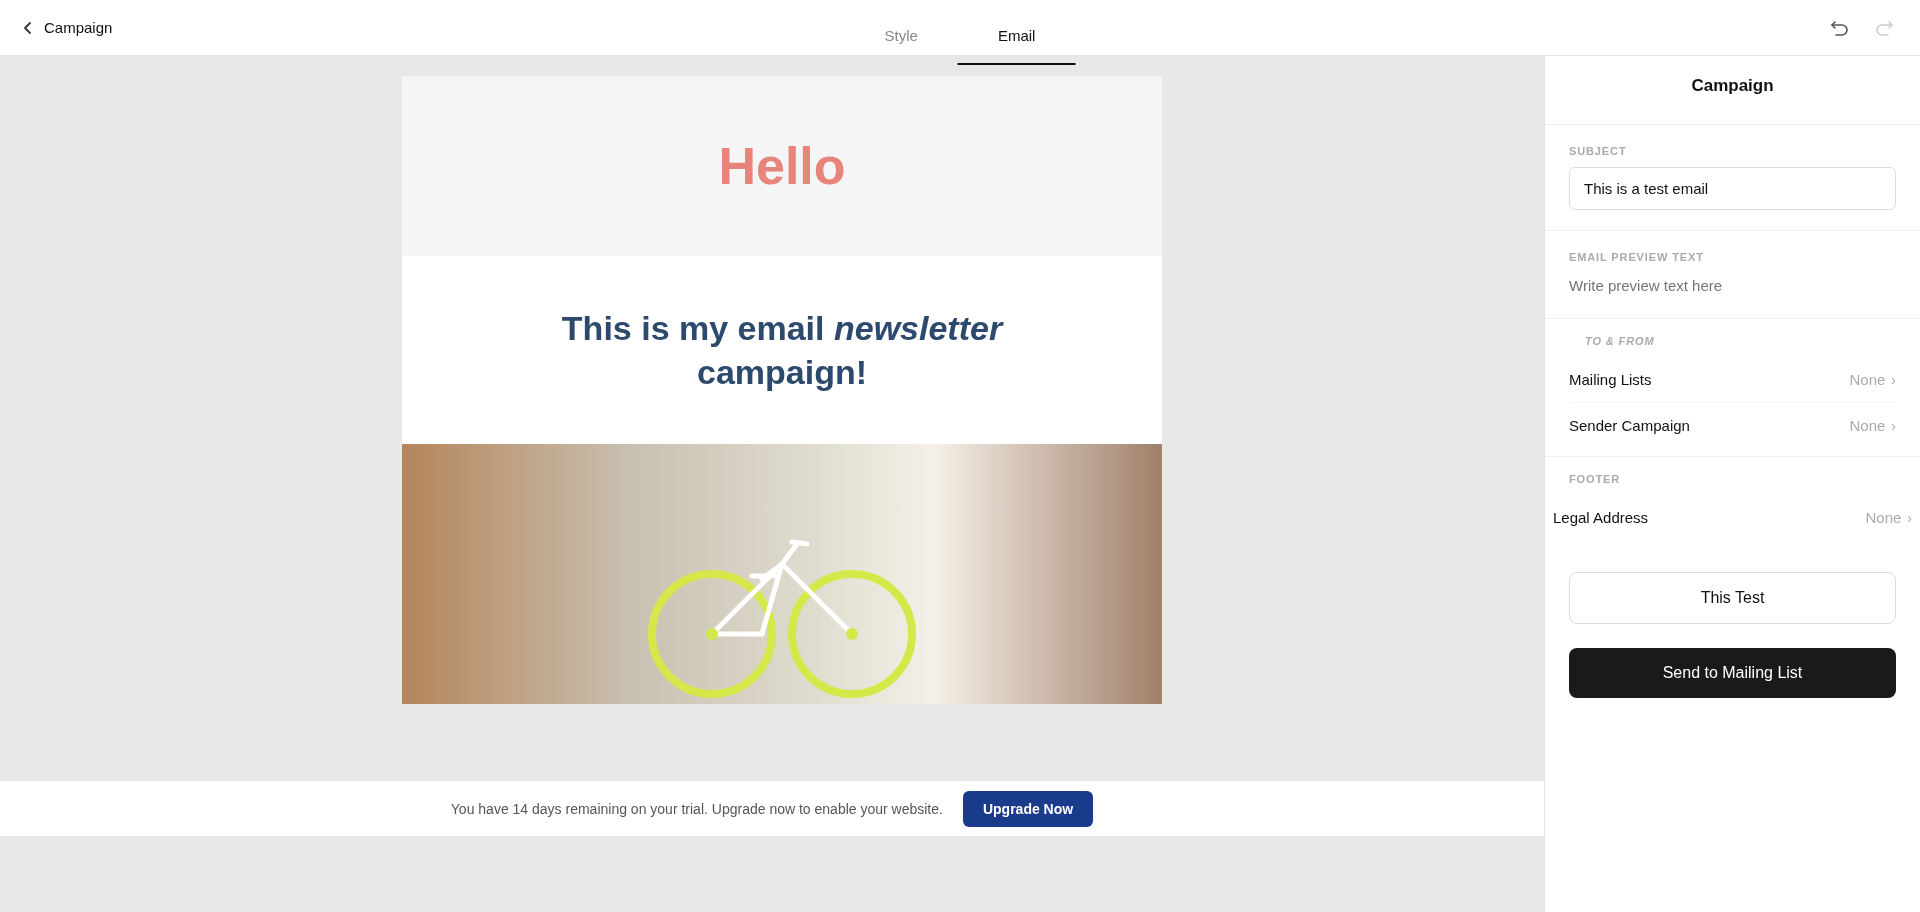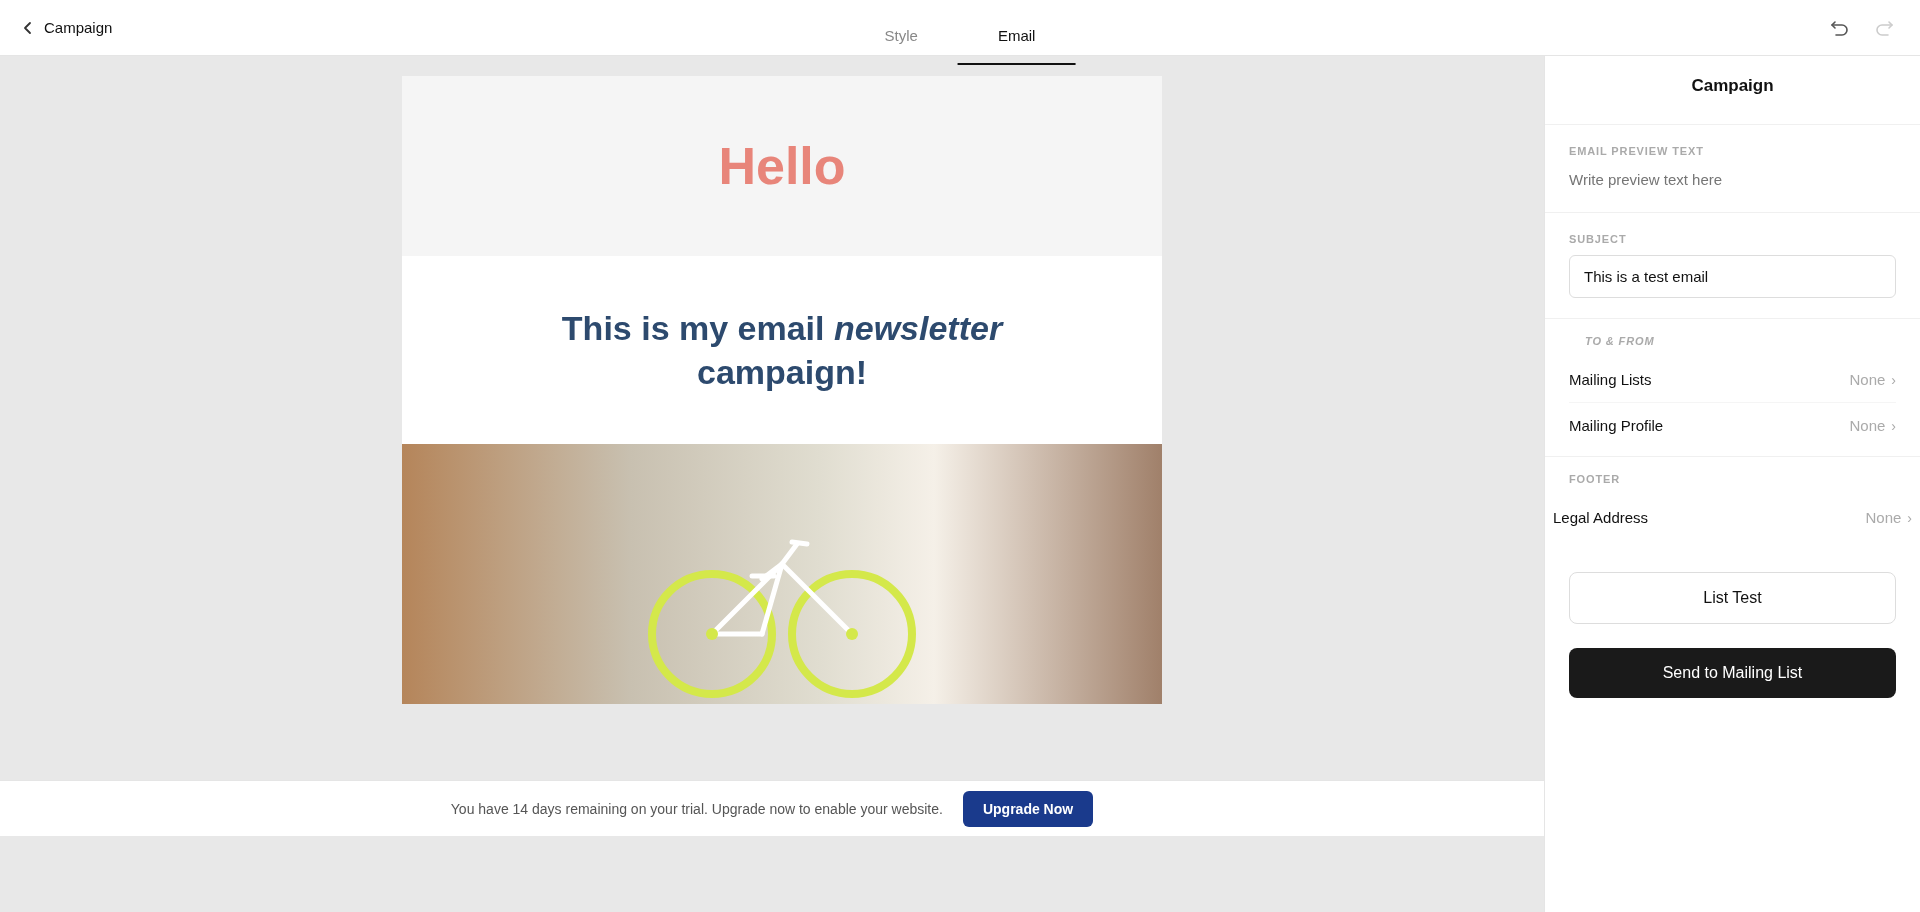--- a/index.html
+++ b/index.html
@@ -331,58 +331,58 @@
       <span>You have 14 days remaining on your trial. Upgrade now to enable your website.</span>
       <button class="upgrade-btn">Upgrade Now</button>
     </div>
   </div>
 
   <div class="sidebar">
 
     <div class="sidebar-title">Campaign</div>
 
     <div class="sidebar-section">
+      <div class="sidebar-label">SUBJECT</div>
+      <input class="subject-input" type="text" value="This is a test email" style="">
+    </div>
+
+    <div class="sidebar-section">
       <div class="sidebar-label">EMAIL PREVIEW TEXT</div>
       <input class="preview-text-input" type="text" placeholder="Write preview text here" style="">
-    </div>
-
-    <div class="sidebar-section">
-      <div class="sidebar-label">SUBJECT</div>
-      <input class="subject-input" type="text" value="This is a test email" style="">
     </div>
 
     <div style="padding: 16px 40px 0; font-style: italic;">
       <div class="sidebar-label">TO &amp; FROM</div>
     </div>
     <div style="padding: 0 24px 8px;">
       <div class="sidebar-row">
         <span class="sidebar-row-label">Mailing Lists</span>
         <span class="sidebar-row-value">
           <span>None</span>
           <span class="chevron">›</span>
         </span>
       </div>
       <div class="sidebar-row">
-        <span class="sidebar-row-label">Mailing Profile</span>
+        <span class="sidebar-row-label">Sender Campaign</span>
         <span class="sidebar-row-value">
           <span>None</span>
           <span class="chevron">›</span>
         </span>
       </div>
     </div>
 
     <div style="padding: 16px 24px 0; border-top: 1px solid #f0f0f0;">
       <div class="sidebar-label">FOOTER</div>
     </div>
     <div style="padding: 0 8px 16px;">
       <div class="sidebar-row">
         <span class="sidebar-row-label">Legal Address</span>
         <span class="sidebar-row-value">
           <span>None</span>
           <span class="chevron">›</span>
         </span>
       </div>
     </div>
 
-    <button class="send-test-btn">List Test</button>
+    <button class="send-test-btn">This Test</button>
     <button class="send-to-list-btn">Send to Mailing List</button>
   </div>
 </div>
 
 </body></html>

